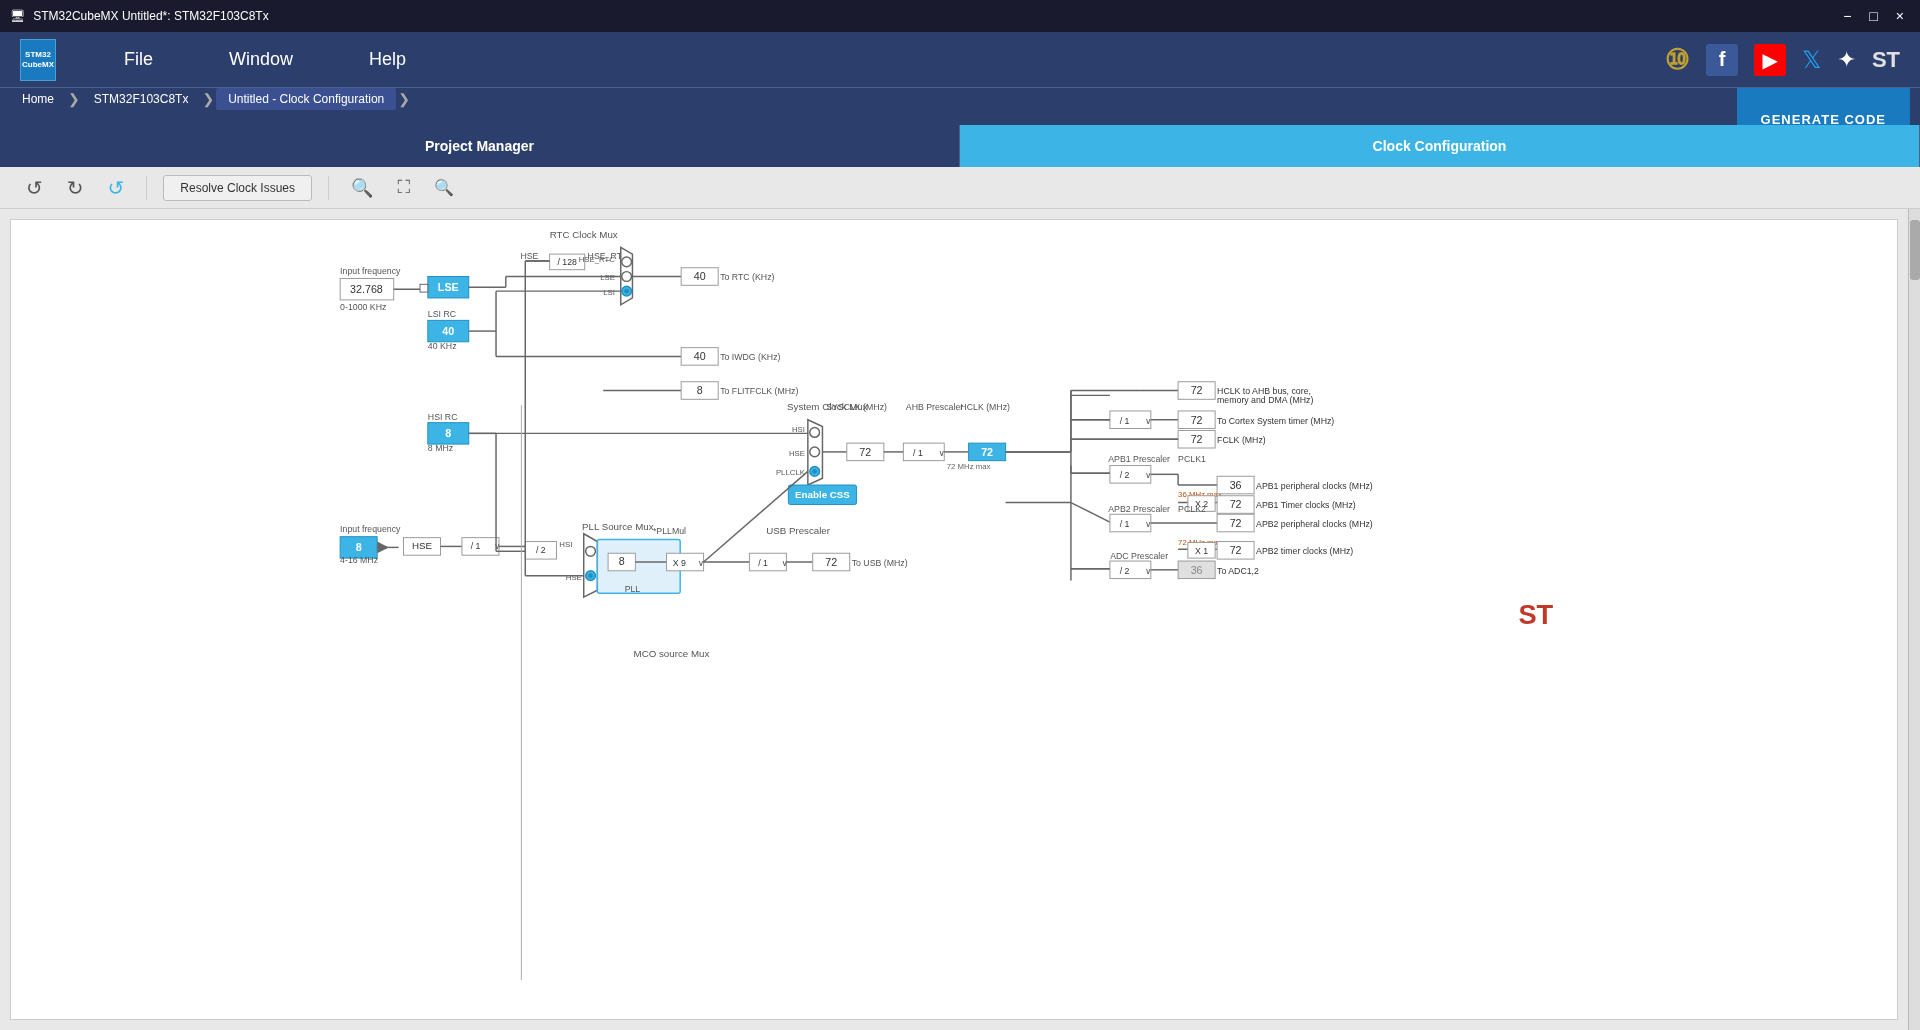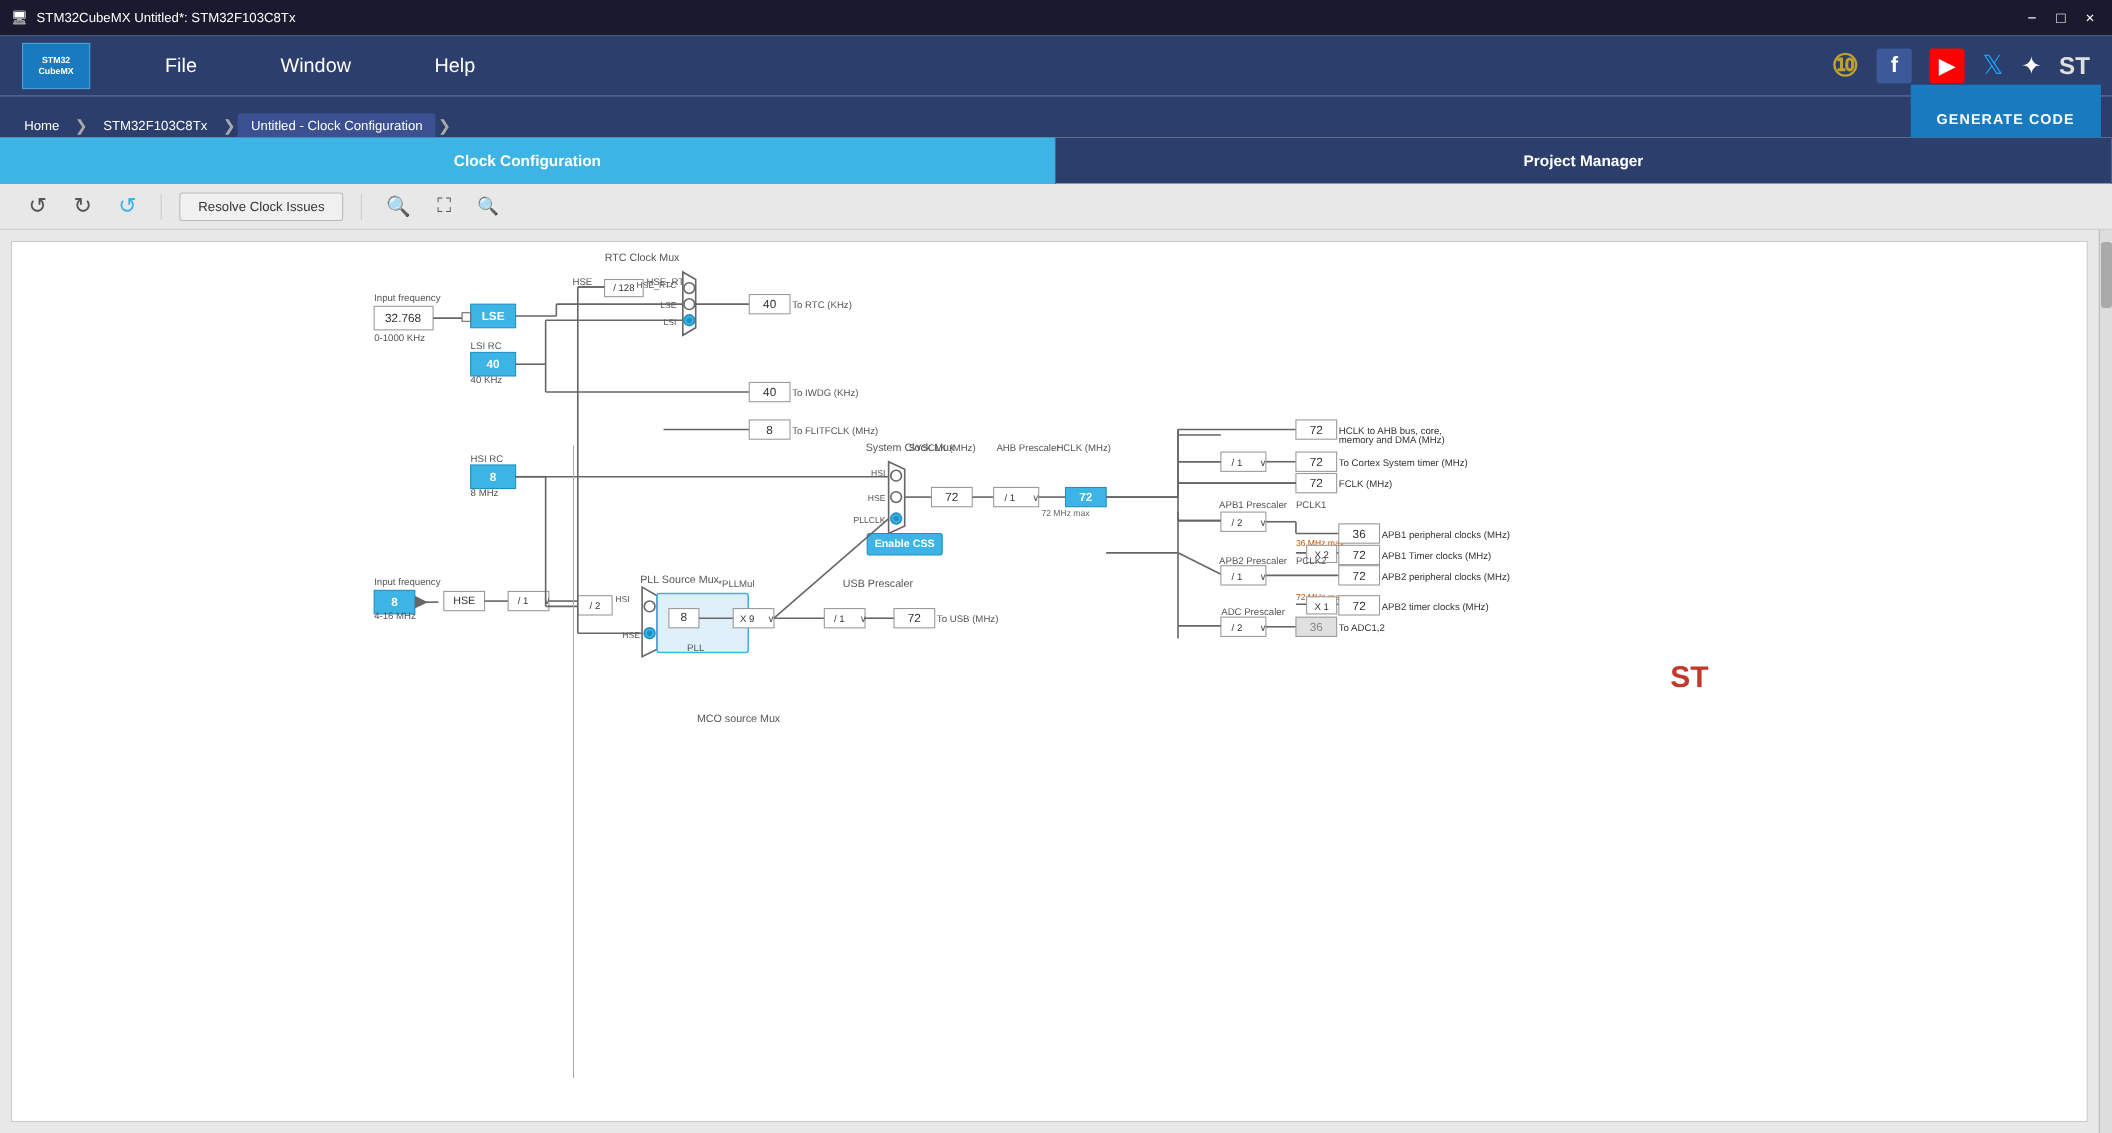--- a/index.html
+++ b/index.html
@@ -25,31 +25,31 @@
       background: #2c3e6b;
       height: 55px;
       display: flex;
       align-items: center;
       padding: 0 20px;
       gap: 0;
       justify-content: space-between;
     }
     #menubar-left { display: flex; align-items: center; gap: 60px; }
     .menu-logo { display: flex; align-items: center; gap: 8px; }
-    .logo-box { width: 62px; height: 42px; background: #1a7abf; display: flex; align-items: center; justify-content: center; color: white; font-size: 9px; font-weight: bold; border: 1px solid #4a9fd4; }
+    .logo-box { width: 36px; height: 42px; background: #1a7abf; display: flex; align-items: center; justify-content: center; color: white; font-size: 9px; font-weight: bold; border: 1px solid #4a9fd4; }
     .menu-item { color: white; font-size: 18px; cursor: pointer; padding: 4px 8px; }
     #menubar-right { display: flex; align-items: center; gap: 16px; }
     .social-icon { color: white; font-size: 20px; cursor: pointer; }
 
     
     #breadcrumb {
       background: #2c3e6b;
       height: 38px;
       display: flex;
-      align-items: flex-end;
+      align-items: flex-start;
       padding: 0 10px;
       gap: 0;
       border-top: 1px solid #4a6090;
       justify-content: space-between;
     }
     #breadcrumb-left { display: flex; align-items: center; }
     .bc-item { color: white; font-size: 12px; padding: 4px 12px; cursor: pointer; }
     .bc-sep { color: #aaa; font-size: 14px; margin: 0 2px; }
     .bc-active { background: #3a5090; border-radius: 2px; }
     #generate-code-btn {
@@ -196,25 +196,25 @@
     <span class="bc-sep">❯</span>
     <span class="bc-item">STM32F103C8Tx</span>
     <span class="bc-sep">❯</span>
     <span class="bc-item bc-active">Untitled - Clock Configuration</span>
     <span class="bc-sep">❯</span>
   </div>
   <button id="generate-code-btn">GENERATE CODE</button>
 </div>
 
 <div id="tabbar">
+  <div class="tab">
+    <span>Project Manager</span>
+  </div>
   <div class="tab active">
     <span>Clock Configuration</span>
-  </div>
-  <div class="tab">
-    <span>Project Manager</span>
   </div>
 </div>
 
 <div id="toolbar">
   <button class="toolbar-btn" style="font-size:20px;">↺</button>
   <button class="toolbar-btn" style="font-size:20px;">↻</button>
   <button class="toolbar-btn" style="font-size:20px;color:#3cb4e6;">↺</button>
   <div class="toolbar-sep"></div>
   <button id="resolve-btn">Resolve Clock Issues</button>
   <div class="toolbar-sep"></div>

